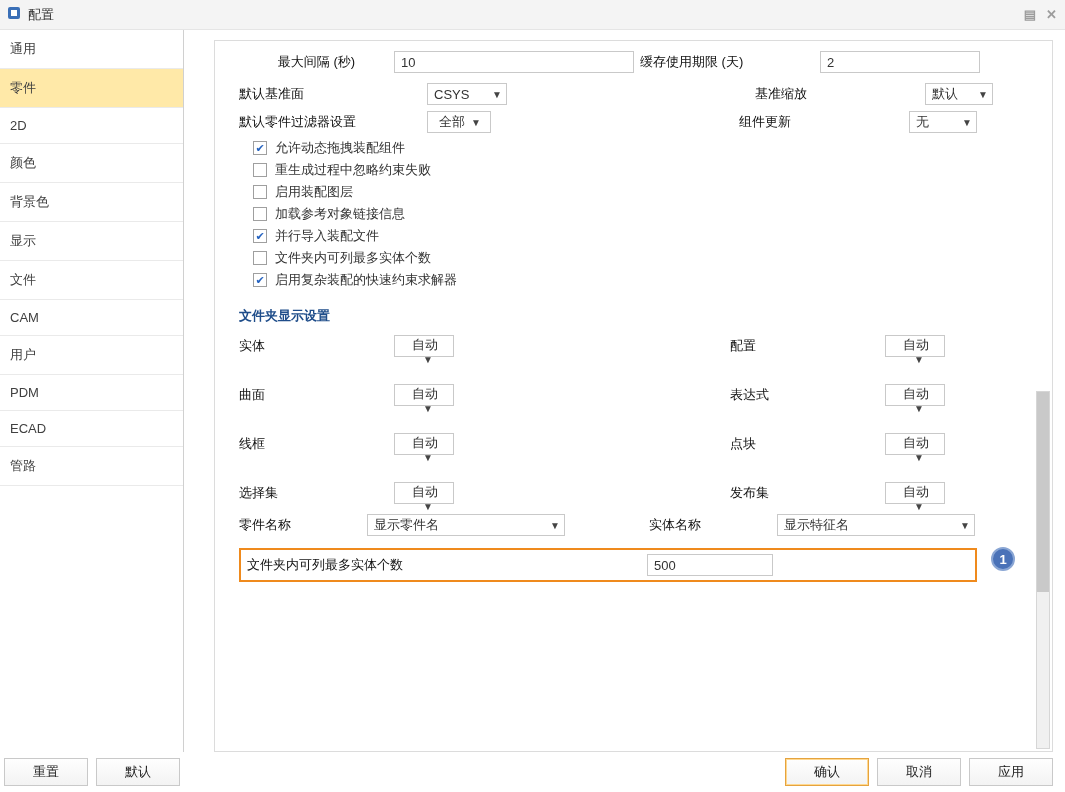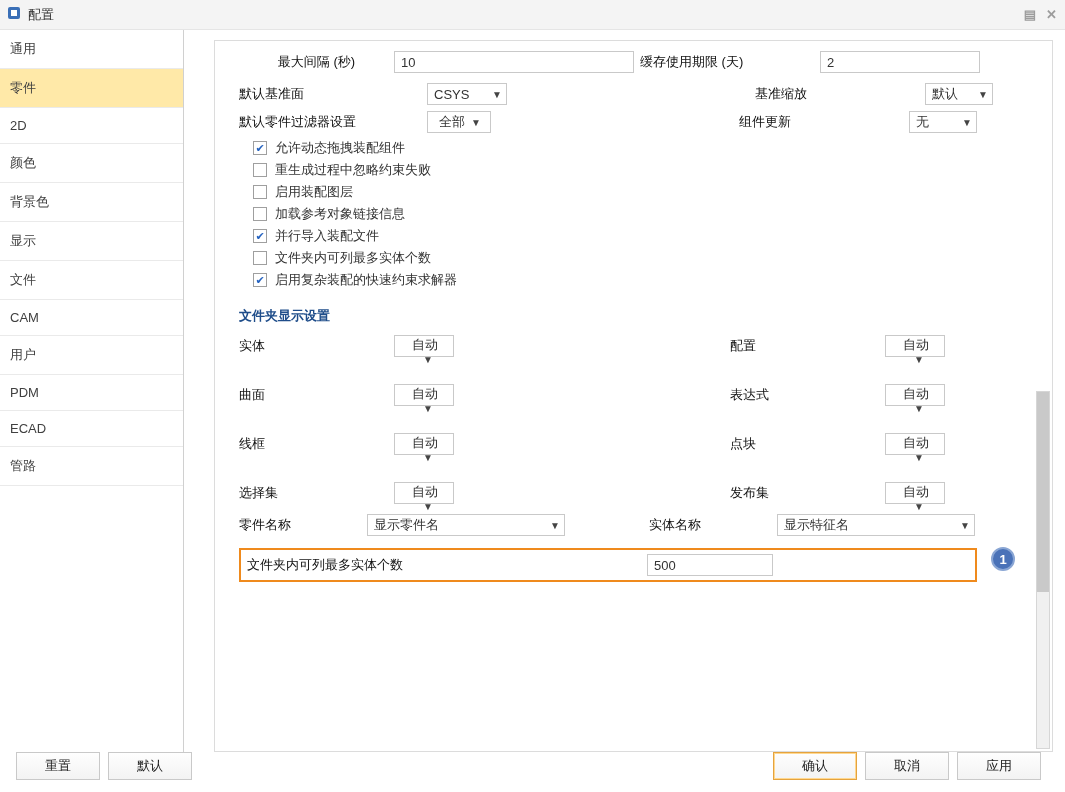--- a/index.html
+++ b/index.html
@@ -93,22 +93,22 @@
 
   
   .fake-scroll {
     position: absolute; top: 350px; right: 2px; width: 14px; height: 358px;
     background: #f0f0f0; border: 1px solid #d6d6d6;
   }
   .fake-scroll .thumb { position: absolute; top: 0; left: 0; right: 0; height: 200px; background: #c9c9c9; }
 
   
   .footer {
-    height: 40px; display: flex; align-items: flex-start; justify-content: space-between;
-    padding: 0 16px;
+    height: 40px; display: flex; align-items: center; justify-content: space-between;
+    padding: 0 4px;
   }
   .btn {
     width: 84px; height: 28px; border: 1px solid #c9c9c9;
     background: linear-gradient(#fefefe, #f3f3f3);
     display: inline-flex; align-items: center; justify-content: center;
     margin-right: 8px; color: #222;
   }
   .btn.primary { border: 1px solid #e5a33e; box-shadow: inset 0 0 0 1px #ffd890; }
   .footer-left { display: flex; }
   .footer-right { display: flex; }

